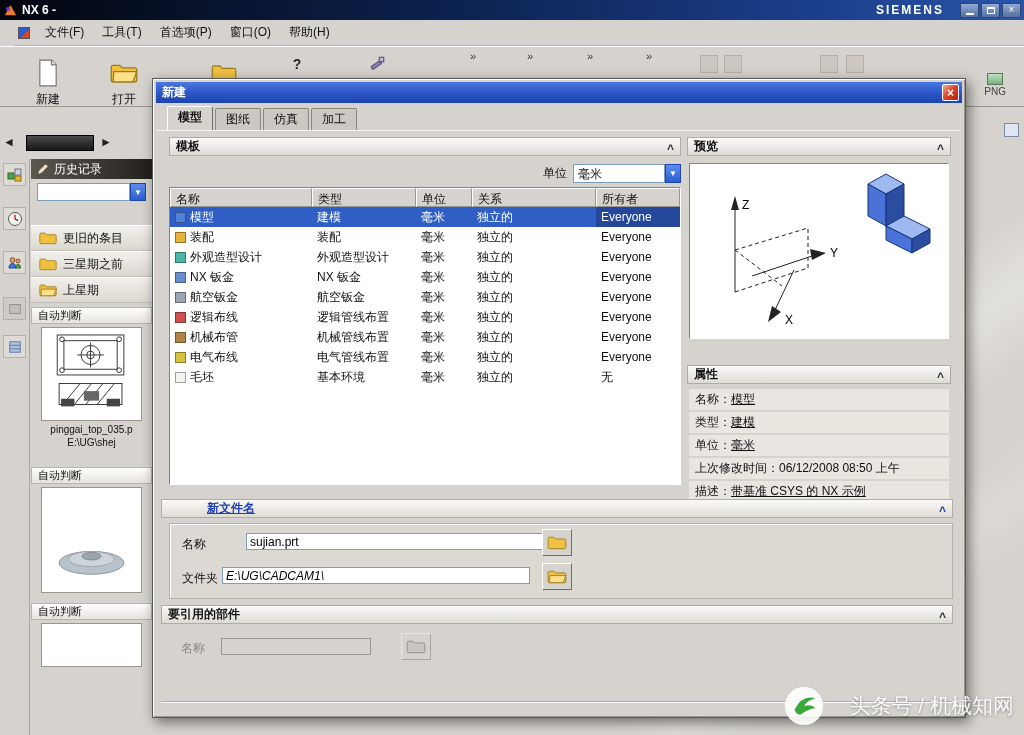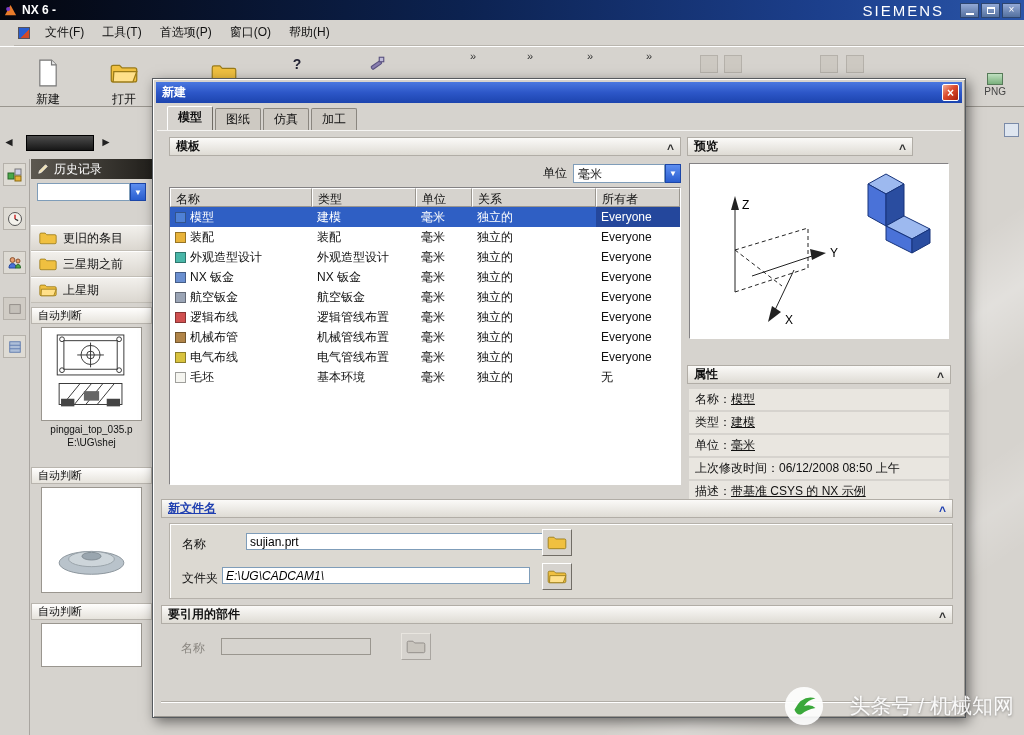--- a/index.html
+++ b/index.html
@@ -7,21 +7,21 @@
   svg text { font-family:inherit; }
   .screen { position:relative; width:1024px; height:735px; overflow:hidden; background:#d6d3ce; }
 
   
   .titlebar { position:absolute; left:0; top:0; width:1024px; height:20px;
     background:linear-gradient(90deg,#04060e 0%,#0c2250 45%,#1c3f8c 80%,#2a55a8 100%);
     display:flex; align-items:center; padding:0 3px; color:#fff; }
   .titlebar .nx-logo { width:15px; height:15px; margin-right:4px; }
   .titlebar .title-text { font-weight:bold; font-size:12px; }
   .titlebar .spacer { flex:1; }
-  .brand { font-weight:normal; letter-spacing:2px; font-size:15px; margin-right:14px; }
+  .brand { font-weight:bold; letter-spacing:2px; font-size:12px; margin-right:14px; }
   .win-btn { width:19px; height:15px; margin-left:2px; display:flex; align-items:center; justify-content:center;
     background:linear-gradient(180deg,#93a9d6,#54719f); border:1px solid #2e4670; color:#fff; font-size:10px; line-height:1; cursor:pointer; }
   .glyph-min { width:8px; height:2px; background:#fff; margin-top:7px; }
   .glyph-max { width:8px; height:7px; border:1px solid #fff; border-top-width:2px; }
 
   
   .menubar { position:absolute; left:0; top:20px; width:1024px; height:26px; background:#d6d3ce;
     border-bottom:1px solid #b9b5ae; display:flex; align-items:center; padding-left:4px;margin-left:14px; }
   .menu-app-icon { width:12px; height:12px; background:linear-gradient(135deg,#2a5ed0 60%,#d04a2a 60%); border:1px solid #55525c; margin-right:6px; }
   .menu-item { padding:3px 9px; cursor:pointer; }
@@ -83,24 +83,24 @@
   .tabs { position:absolute; left:14px; top:30px; height:22px; display:flex; gap:2px; align-items:flex-end; }
   .tab { padding:2px 10px 3px 10px; background:#cdc9c2; border:1px solid #8a867f; border-bottom:none;
     border-radius:2px 2px 0 0; cursor:pointer; }
   .tab.active { background:#d6d3ce; border-color:#fff #6f6b64 #d6d3ce #fff; padding-bottom:5px; font-weight:bold; }
   .tab-strip-line { position:absolute; left:4px; right:4px; top:51px; border-top:1px solid #f5f4f2; }
 
   .sec-head { position:absolute; height:19px; background:linear-gradient(180deg,#fbfaf8,#dedbd4); border:1px solid #b1ada6;
     display:flex; justify-content:space-between; align-items:center; padding:0 6px; font-weight:bold; }
   .caret { font-weight:bold; color:#333; cursor:pointer; line-height:10px; transform:translateY(2px); }
   .head-template { left:16px; top:58px; width:512px; }
-  .head-preview  { left:534px; top:58px; width:226px;gap:42px; }
+  .head-preview  { left:534px; top:58px; width:264px;gap:42px; }
   .head-props    { left:534px; top:286px; width:264px; }
   .head-newfile  { left:8px;  top:420px; width:792px; }
-  .head-newfile .sec-title { color:#1f3fb0; text-decoration:underline; }
+  .head-newfile .sec-title { color:#1f3fb0; text-decoration:underline;margin-left:39px; }
   .head-newfile .caret { color:#1f3fb0; }
   .head-ref      { left:8px;  top:526px; width:792px; }
 
   .units-row { position:absolute; left:16px; top:82px; width:512px; height:24px; display:flex; justify-content:flex-end; align-items:center; gap:6px; }
   .combo { width:108px; height:19px; display:flex; }
   .combo .combo-field { padding:1px 4px; overflow:hidden; white-space:nowrap; }
 
   .tpl-table { position:absolute; left:16px; top:108px; width:512px; height:298px; background:#fff;
     border:1px solid; border-color:#848284 #fff #fff #848284; overflow:hidden; }
   .thead { display:flex; height:19px; }

